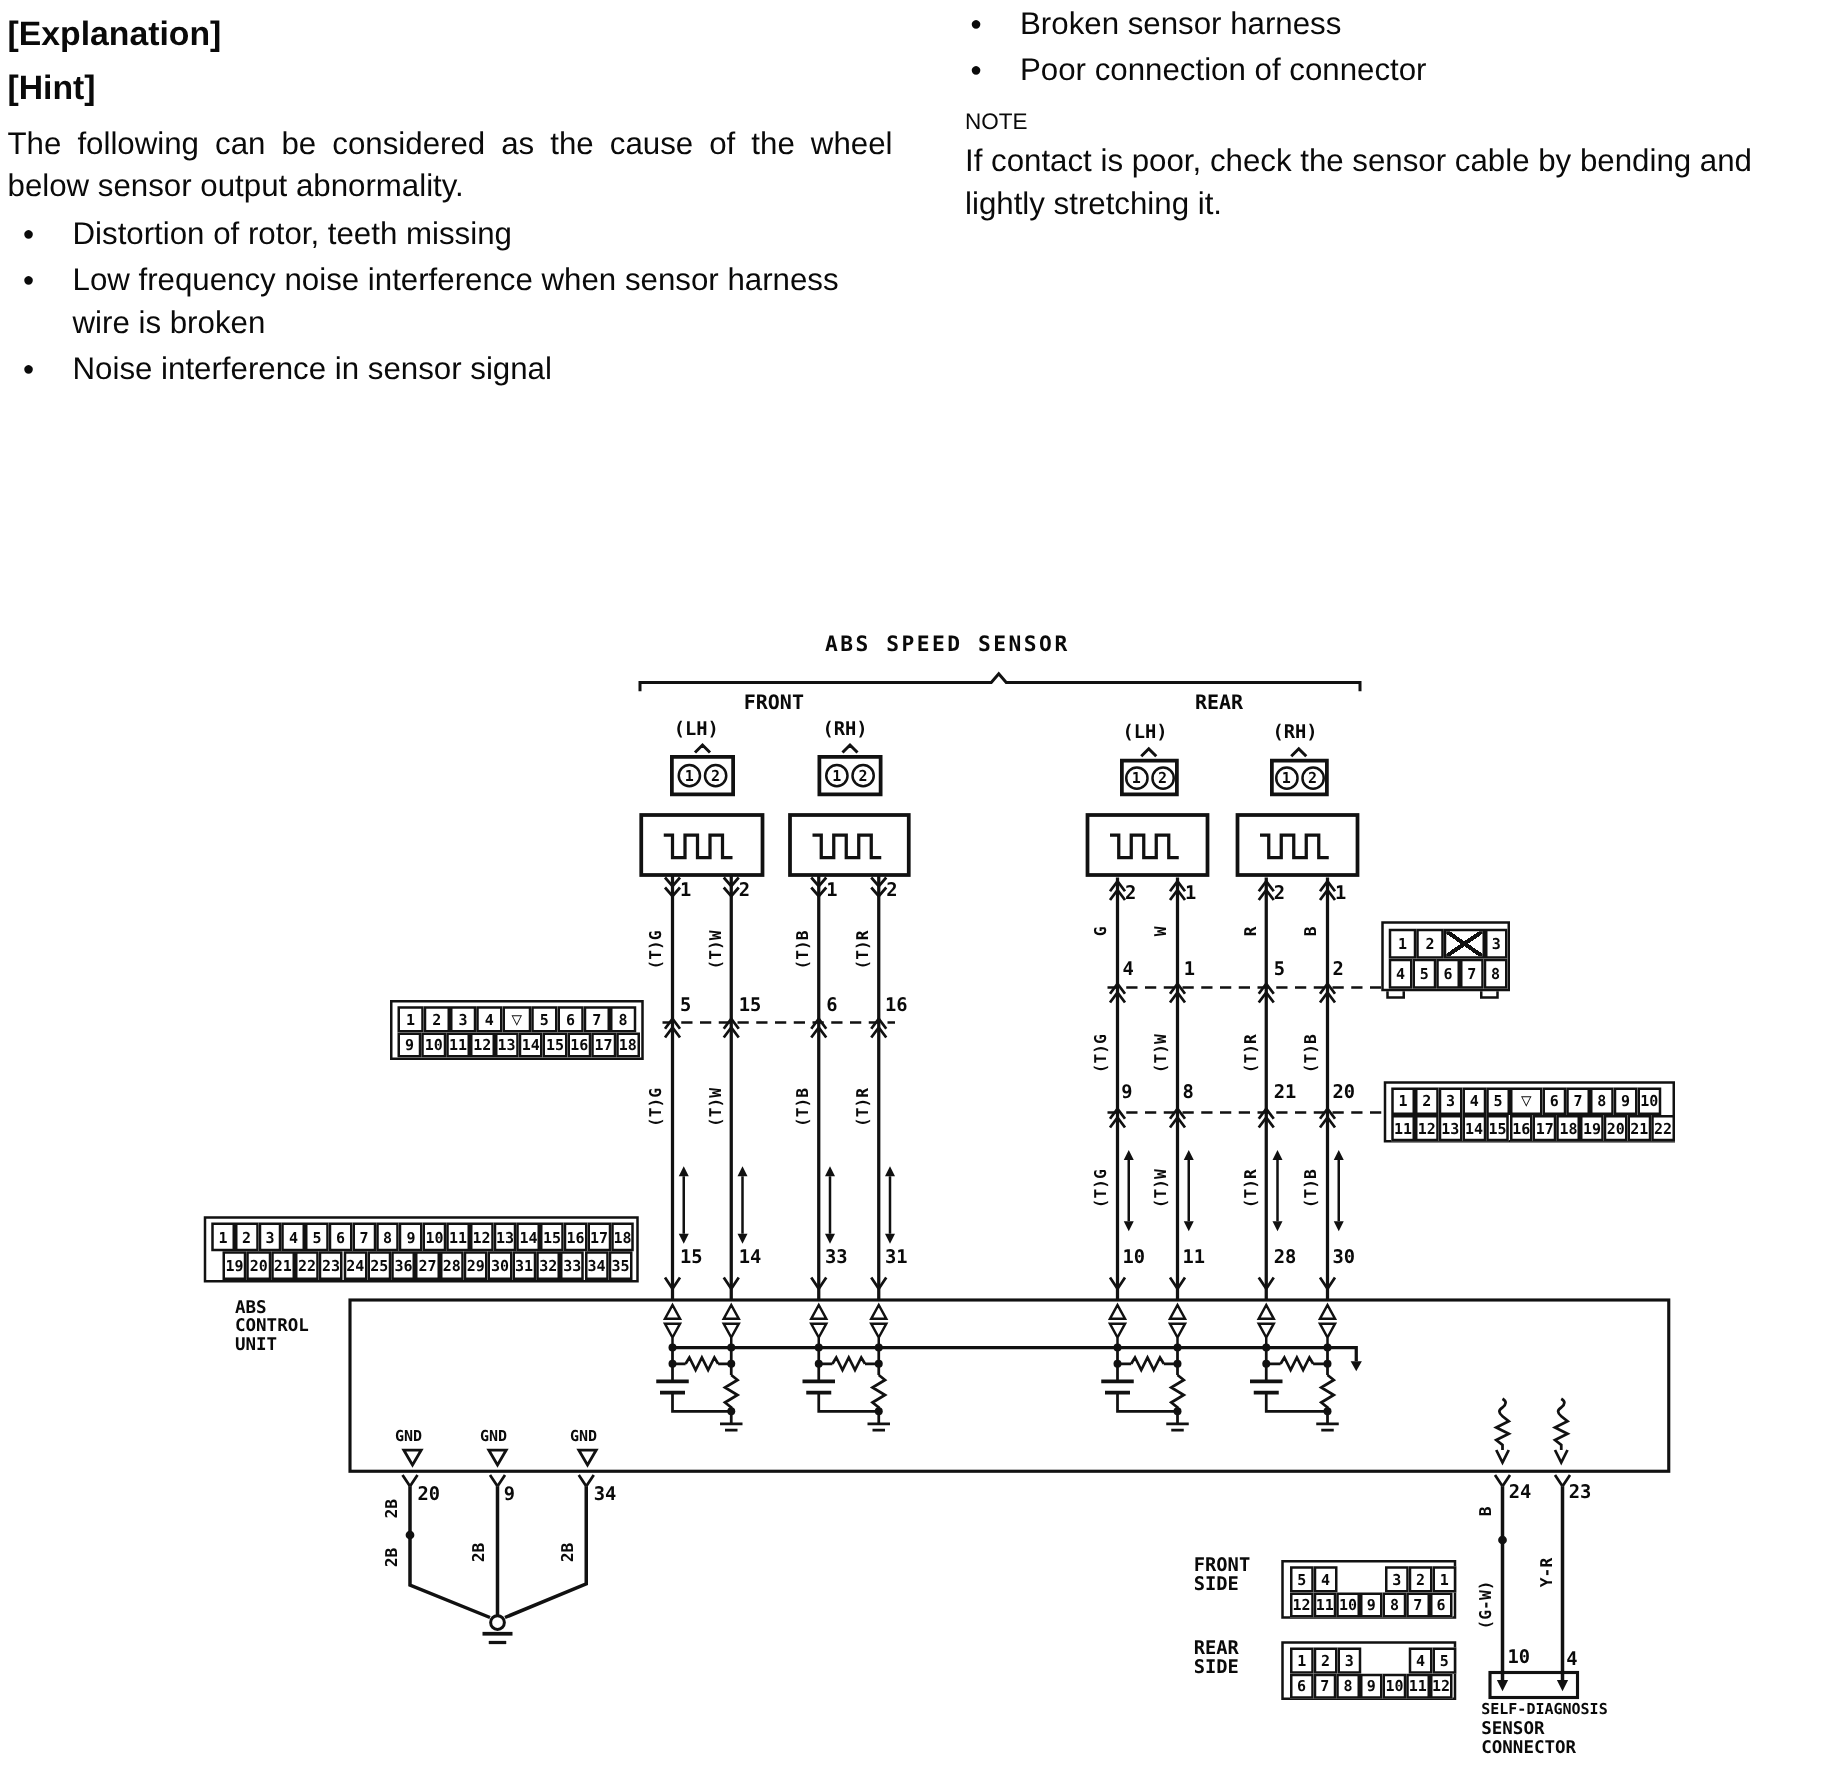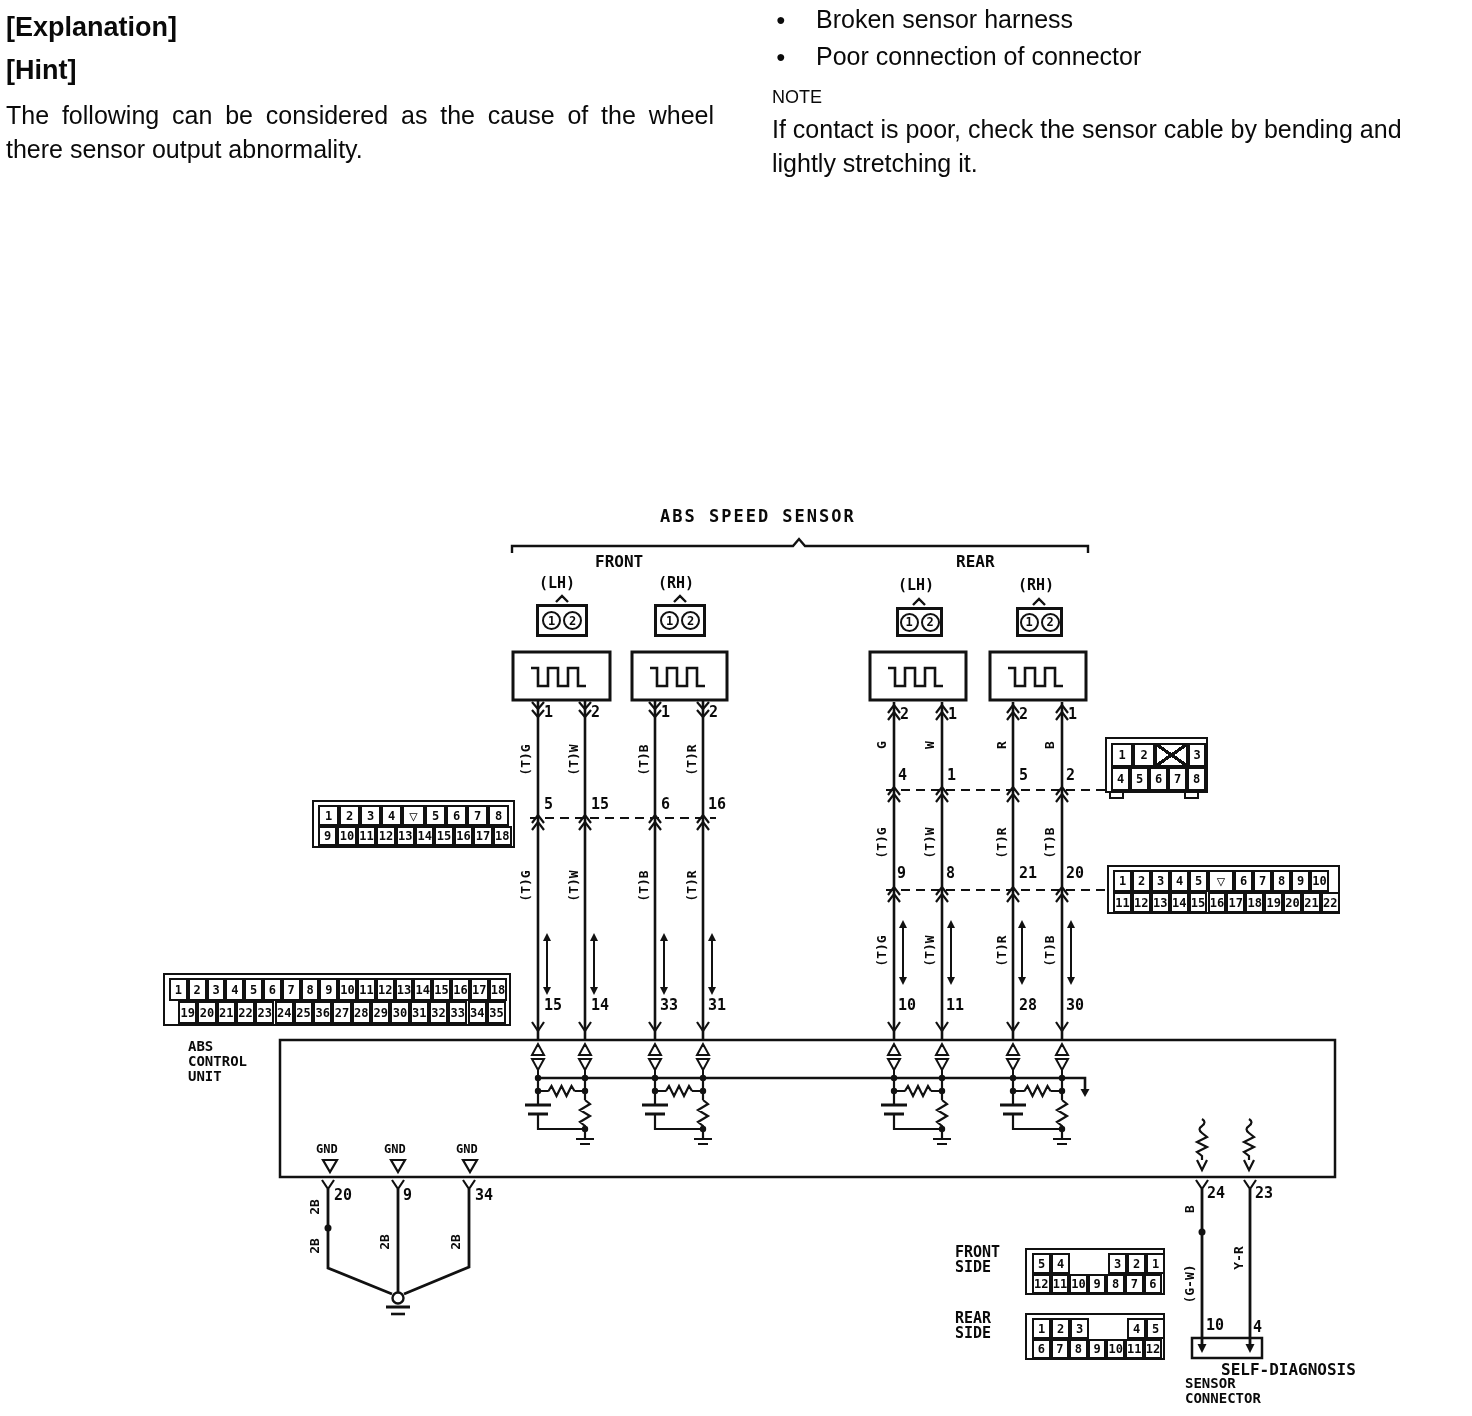--- a/index.html
+++ b/index.html
@@ -39,21 +39,26 @@
          font:700 12px "DejaVu Sans Mono",monospace;}
 </style>
 </head>
 <body>
 
 <div id="page">
 
   <div id="col-left" class="col">
     <div class="hd">[Explanation]</div>
     <div class="hd">[Hint]</div>
-    <p class="para" style="margin-bottom:4px">The following can be considered as the cause of the wheel there sensor output abnormality.</p>
+    <p class="para" style="margin-bottom:4px">The following can be considered as the cause of the wheel below sensor output abnormality.</p>
+    <ul class="blist">
+      <li><span>Distortion of rotor, teeth missing</span></li>
+      <li><span>Low frequency noise interference when sensor harness wire is broken</span></li>
+      <li><span>Noise interference in sensor signal</span></li>
+    </ul>
   </div>
 
   <div id="col-right" class="col">
     <ul class="blist">
       <li><span>Broken sensor harness</span></li>
       <li><span>Poor connection of connector</span></li>
     </ul>
     <div class="note-h">NOTE</div>
     <p class="para" style="text-align:left">If contact is poor, check the sensor cable by bending and lightly stretching it.</p>
   </div>
@@ -195,21 +200,21 @@
       <div class="dtext" style="left: 188px; top: 1038px; font-size: 14px;">ABS</div>
       <div class="dtext" style="left: 188px; top: 1053px; font-size: 14px;">CONTROL</div>
       <div class="dtext" style="left: 188px; top: 1068px; font-size: 14px;">UNIT</div>
       <div class="dtext" style="left: 316px; top: 1142px; font-size: 12px;">GND</div>
       <div class="dtext" style="left: 384px; top: 1142px; font-size: 12px;">GND</div>
       <div class="dtext" style="left: 456px; top: 1142px; font-size: 12px;">GND</div>
       <div class="dtext" style="left: 955px; top: 1243px; font-size: 15px;">FRONT</div>
       <div class="dtext" style="left: 955px; top: 1258px; font-size: 15px;">SIDE</div>
       <div class="dtext" style="left: 955px; top: 1309px; font-size: 15px;">REAR</div>
       <div class="dtext" style="left: 955px; top: 1324px; font-size: 15px;">SIDE</div>
-      <div class="dtext" style="left: 1185px; top: 1360px; font-size: 16px; margin-left: 36px;">SELF-DIAGNOSIS</div>
+      <div class="dtext" style="left: 1185px; top: 1360px; font-size: 12px;">SELF-DIAGNOSIS</div>
       <div class="dtext" style="left: 1185px; top: 1375px; font-size: 14px;">SENSOR</div>
       <div class="dtext" style="left: 1185px; top: 1390px; font-size: 14px;">CONNECTOR</div>
       <div class="dpin" style="left: 544px; top: 703px;">1</div>
       <div class="dpin" style="left: 591px; top: 703px;">2</div>
       <div class="dpin" style="left: 661px; top: 703px;">1</div>
       <div class="dpin" style="left: 709px; top: 703px;">2</div>
       <div class="dpin" style="left: 900px; top: 705px;">2</div>
       <div class="dpin" style="left: 948px; top: 705px;">1</div>
       <div class="dpin" style="left: 1019px; top: 705px;">2</div>
       <div class="dpin" style="left: 1068px; top: 705px;">1</div>

